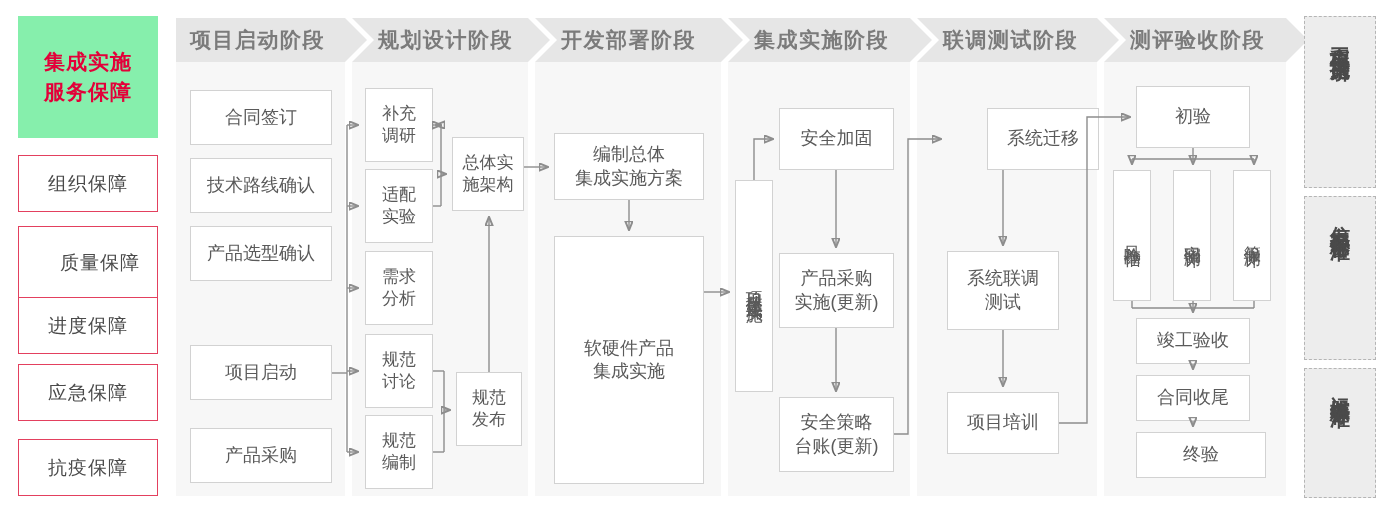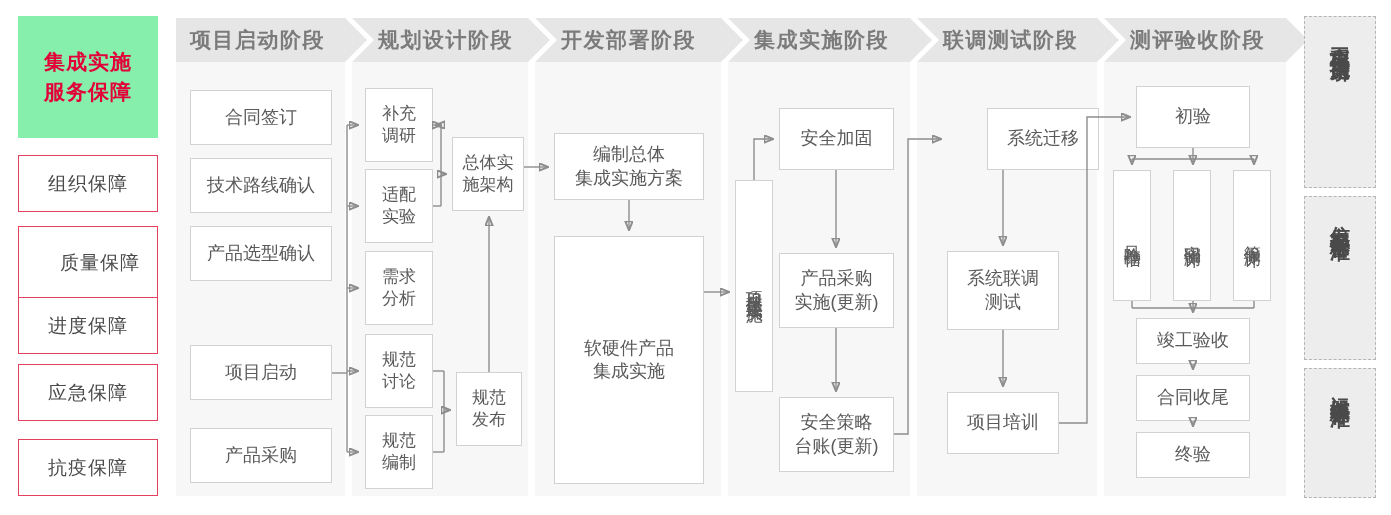--- a/index.html
+++ b/index.html
@@ -242,21 +242,21 @@
   </div>
   <div class="abs node vert small" style="left:1233px;top:170px;width:38px;height:131px;">
     <span>等保测评</span>
   </div>
   <div class="abs node" style="left:1136px;top:318px;width:114px;height:46px;">
     <span>竣工验收</span>
   </div>
   <div class="abs node" style="left:1136px;top:375px;width:114px;height:46px;">
     <span>合同收尾</span>
   </div>
-  <div class="abs node" style="left:1136px;top:432px;width:114px;height:46px;">
+  <div class="abs node" style="left:1136px;top:432px;width:130px;height:46px;">
     <span>终验</span>
   </div>
 
   <div class="abs std-box" style="left:1304px;top:16px;width:72px;height:172px;">
     <span class="std-text" style="height:140px;">工程项目实施指引</span>
   </div>
   <div class="abs std-box" style="left:1304px;top:196px;width:72px;height:164px;">
     <span class="std-text" style="height:136px;">信息安全保密标准</span>
   </div>
   <div class="abs std-box" style="left:1304px;top:368px;width:72px;height:130px;">

